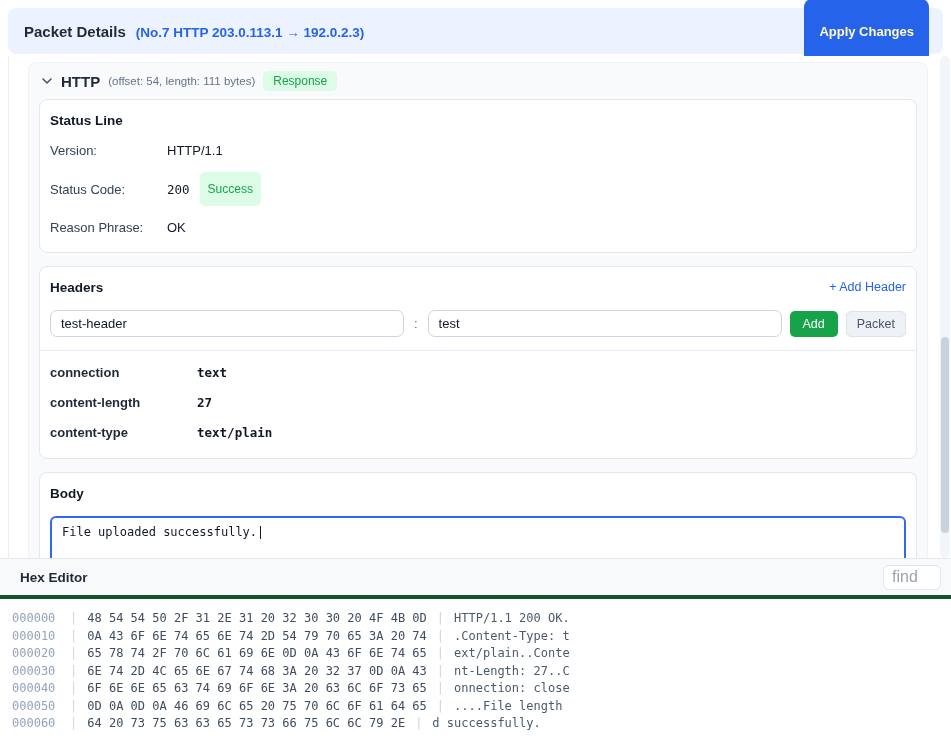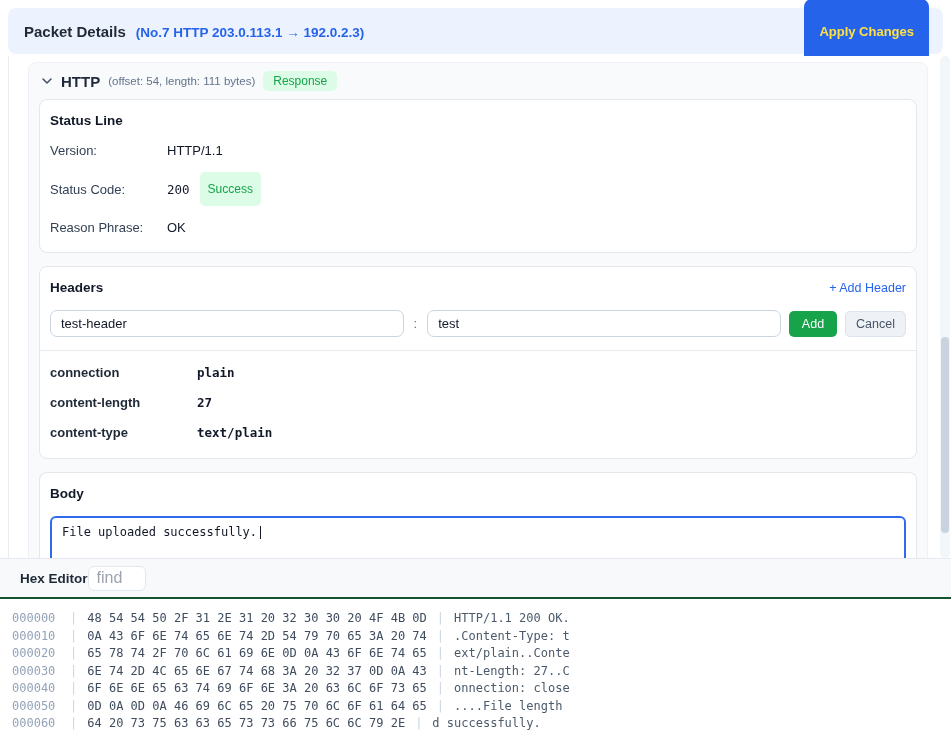--- a/index.html
+++ b/index.html
@@ -6,21 +6,21 @@
   html,body { width:951px; height:750px; overflow:hidden; background:#fff;
     font-family:"Liberation Sans", sans-serif; color:#111827; }
 
   
   .topbar { position:absolute; left:8px; top:8px; width:935px; height:46px;
     background:#edf3fe; border-radius:8px; display:flex; align-items:center;
     justify-content:space-between; padding:0 14px 0 16px; }
   .topbar-left { display:flex; align-items:baseline; gap:10px; }
   .page-title { font-size:15px; font-weight:700; color:#1f2937; }
   .page-subtitle { font-size:13.5px; font-weight:600; color:#2563eb; }
-  .apply-btn { background:#2563eb; color:#fde047; border:none; border-radius:8px;
+  .apply-btn { background:#2563eb; color:#fef9c3; border:none; border-radius:8px;
     padding:25px 15px; font-size:13px; font-weight:600; cursor:pointer;
     font-family:"Liberation Sans", sans-serif; }
 
   
   .panel { position:absolute; left:8px; top:56px; width:950px; bottom:0;
     background:#fff; border-left:1px solid #e9edf2; border-right:1px solid #e9edf2;
     overflow:hidden; }
   .http-section { margin:6px 0 0 19px; width:900px; background:#f8fafc;
     border:1px solid #eef2f6; border-radius:8px; padding-bottom:2px; }
   .section-header { display:flex; align-items:center; gap:8px; height:36px;
@@ -36,21 +36,21 @@
     margin:0 10px 13px; padding:13px 10px 3px; }
   .card-title { font-size:13.5px; font-weight:700; color:#111827; margin-bottom:15px; }
 
   .kv { display:flex; align-items:center; margin-bottom:14px; font-size:13px; }
   .kv .k { width:117px; color:#334155; }
   .kv .v { color:#111827; }
   .mono { font-family:"DejaVu Sans Mono", monospace; font-size:12.5px; }
   .green { color:#16a34a;text-align:center; }
 
   
-  .headers-title-row { display:flex; align-items:center; justify-content:space-between;
+  .headers-title-row { display:flex; align-items:flex-start; justify-content:space-between;
     margin-bottom:15px; }
   .add-header-link { font-size:12.5px; color:#2563eb; cursor:pointer; font-weight:400; }
   .hdr-input-row { display:flex; align-items:center; gap:8px; margin-bottom:0; }
   .hdr-input { flex:1; height:27px; border:1px solid #cbd5e1; border-radius:7px;
     padding:0 10px; font-size:13px; color:#111827; outline:none;
     font-family:"Liberation Sans", sans-serif; }
   .colon-sep { color:#64748b; font-size:13px; padding:0 2px; }
   .btn-add { background:#16a34a; color:#fff; border:none; border-radius:5px;
     padding:6px 13px; font-size:12.5px; cursor:pointer;
     font-family:"Liberation Sans", sans-serif; }
@@ -75,22 +75,22 @@
 
   
   .scrollbar-track { position:absolute; right:1px; top:56px; width:10px;
     height:502px; background:#f3f6f9; border-radius:5px; }
   .scrollbar-thumb { position:absolute; left:1px; width:8px; top:281px; height:196px;
     background:#c9d3dd; border-radius:4px; cursor:grab; }
 
   
   .hex-panel { position:absolute; left:0; right:0; top:558px; bottom:0;
     background:#fff; z-index:20; border-top:1px solid #e5e9ef; }
-  .hex-header { height:40px; background:#f7f9fb; border-bottom:2px solid #14532d;
-    display:flex; align-items:center; justify-content:flex-start; padding:0 10px 0 20px; }
+  .hex-header { height:40px; background:#f7f9fb; border-bottom:4px solid #14532d;
+    display:flex; align-items:center; justify-content:space-between; padding:0 10px 0 20px; }
   .hex-title { font-size:13.5px; font-weight:700; color:#1f2937; }
   .find-input { width:58px; height:25px; border:1px solid #e2e8f0; border-radius:6px;
     padding:0 8px; font-size:16px; color:#374151; outline:none; background:#fff;
     font-family:"Liberation Sans", sans-serif; }
   .find-input::placeholder { color:#9ca3af; }
   .hex-body { padding:11px 0 0 12px; font-family:"DejaVu Sans Mono", monospace;
     font-size:12px; line-height:17.5px; }
   .hex-row { white-space:pre; }
   .hex-off { display:inline-block; width:48px; color:#94a3b8; }
   .hex-pipe { color:#cbd5e1; margin:0 10px; }
@@ -142,26 +142,26 @@
     <div class="card">
       <div class="headers-title-row">
         <span class="card-title" style="margin-bottom:0">Headers</span>
         <span class="add-header-link">+ Add Header</span>
       </div>
       <div class="hdr-input-row">
         <input class="hdr-input" type="text" value="test-header" style="">
         <span class="colon-sep">:</span>
         <input class="hdr-input" type="text" value="test" style="">
         <button class="btn-add">Add</button>
-        <button class="btn-cancel">Cancel</button>
+        <button class="btn-cancel">Packet</button>
       </div>
       <div class="hdr-divider"></div>
       <div class="hdr-row">
         <span class="hname">connection</span>
-        <span class="hval mono">plain</span>
+        <span class="hval mono">text</span>
       </div>
       <div class="hdr-row">
         <span class="hname">content-length</span>
         <span class="hval mono">27</span>
       </div>
       <div class="hdr-row">
         <span class="hname">content-type</span>
         <span class="hval mono">text/plain</span>
       </div>
     </div>

